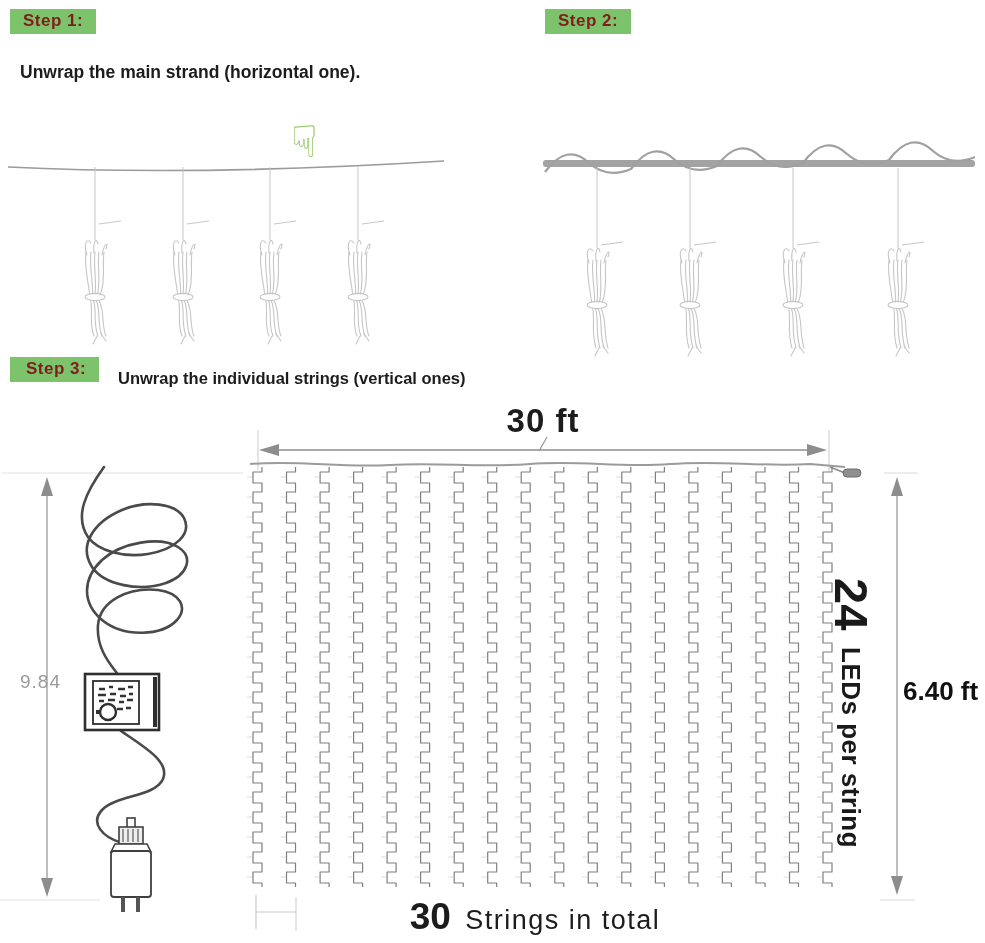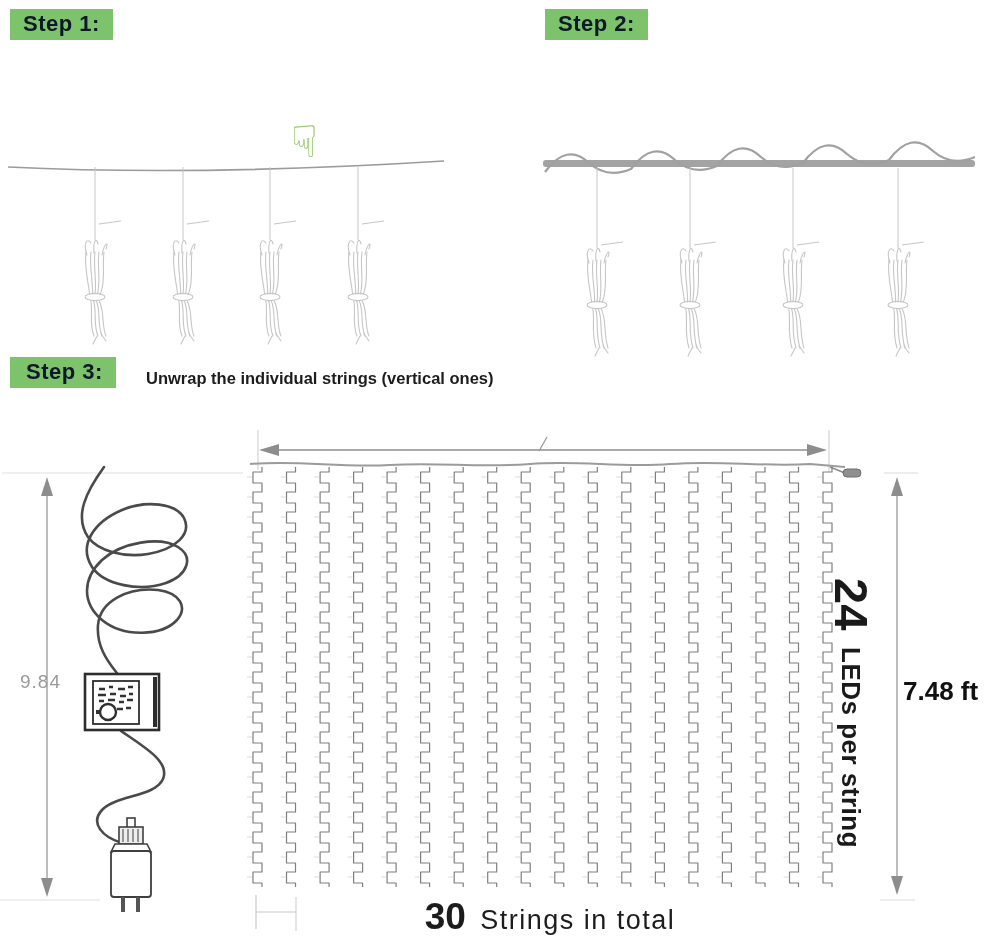--- a/index.html
+++ b/index.html
@@ -1,31 +1,31 @@
 <!DOCTYPE html>
 <html><head>
 <meta charset="utf-8">
 <style>
   html,body{margin:0;padding:0;background:#fff;}
   .stage{position:relative;width:985px;height:943px;background:#fff;overflow:hidden;
          font-family:"Liberation Sans",sans-serif;color:#1c1c1c;}
   svg.art{position:absolute;inset:0;pointer-events:none;}
   .step-label{position:absolute;display:inline-block;padding:2px 13px 3px 13px;
-    color:#0f172a;font-weight:700;font-size:22px;letter-spacing:.5px;}
+    color:#7f1d1d;font-weight:700;font-size:17px;letter-spacing:.5px;}
   .step-text{position:absolute;font-weight:700;font-size:17.5px;line-height:1.55;}
   .hand{position:absolute;font-family:"DejaVu Sans",sans-serif;font-size:44px;line-height:1;}
   .dim-30ft{position:absolute;left:258px;top:402px;width:570px;text-align:center;
     font-weight:700;font-size:33px;letter-spacing:1px;}
   .dim-left{position:absolute;left:20px;top:671px;font-size:19px;color:#9a9a9a;letter-spacing:1px;}
   .dim-right{position:absolute;left:903px;top:676px;font-size:26px;font-weight:700;color:#111;}
   .leds{position:absolute;left:828px;top:578px;height:280px;
     writing-mode:vertical-rl;font-weight:700;color:#1a1a1a;line-height:1;white-space:nowrap;}
   .leds .num{font-size:47px;}
   .leds .unit{font-size:26px;margin-inline-start:12px;letter-spacing:.5px;}
-  .bottom-label{position:absolute;left:120px;top:896px;width:860px;text-align:center;white-space:nowrap;}
+  .bottom-label{position:absolute;left:105px;top:896px;width:860px;text-align:center;white-space:nowrap;}
   .bottom-label .num{font-size:37px;font-weight:700;}
   .bottom-label .unit{font-size:27px;font-weight:400;letter-spacing:1.5px;margin-left:10px;}
 </style>
 </head>
 <body>
 
 <div class="stage">
 
   <svg class="art" viewBox="0 0 985 943">
     <g id="g-step1">
@@ -256,31 +256,33 @@
         <line x1="133" y1="829" x2="133" y2="842" stroke="#3f3f3f" stroke-width="1"></line>
         <line x1="138" y1="829" x2="138" y2="842" stroke="#3f3f3f" stroke-width="1"></line>
         <polygon points="115,844 147,844 151,852 111,852" fill="#fff" stroke="#3f3f3f" stroke-width="1.6"></polygon>
         <rect x="111" y="851" width="40" height="46" rx="3" fill="#fff" stroke="#3f3f3f" stroke-width="1.8"></rect>
         <rect x="121" y="897" width="4" height="15" fill="#555"></rect>
         <rect x="136" y="897" width="4" height="15" fill="#555"></rect>
       </g>
   </svg>
 
   <div class="step-label" style="left: 10px; top: 9px; background: rgb(124, 195, 107);">Step 1:</div>
+  <div class="step-text" style="left:20px;top:59px;width:430px;">Unwrap the main strand (horizontal one).</div>
   <div class="hand" style="left: 291px; top: 120px; color: rgb(143, 195, 94);">☟</div>
 
   <div class="step-label" style="left: 545px; top: 9px; background: rgb(124, 195, 107); text-align: center;">Step 2:</div>
 
   <div class="step-label" style="left: 10px; top: 357px; background: rgb(124, 195, 107); padding-left: 16px;">Step 3:</div>
-  <div class="step-text" style="left:118px;top:366px;font-size:16.5px;margin-left:28px;">Unwrap the individual strings (vertical ones)</div>
-
+  <div class="step-text" style="left:118px;top:366px;font-size:16.5px;">Unwrap the individual strings (vertical ones)</div>
+
+  <div class="dim-30ft">30 ft</div>
 
   <div class="dim-left">9.84</div>
 
-  <div class="dim-right">7.48 ft</div>
+  <div class="dim-right">6.40 ft</div>
 
   <div class="leds">
     <span class="num">24</span>
     <span class="unit">LEDs per string</span>
   </div>
 
   <div class="bottom-label">
     <span class="num">30</span>
     <span class="unit">Strings in total</span>
   </div>

